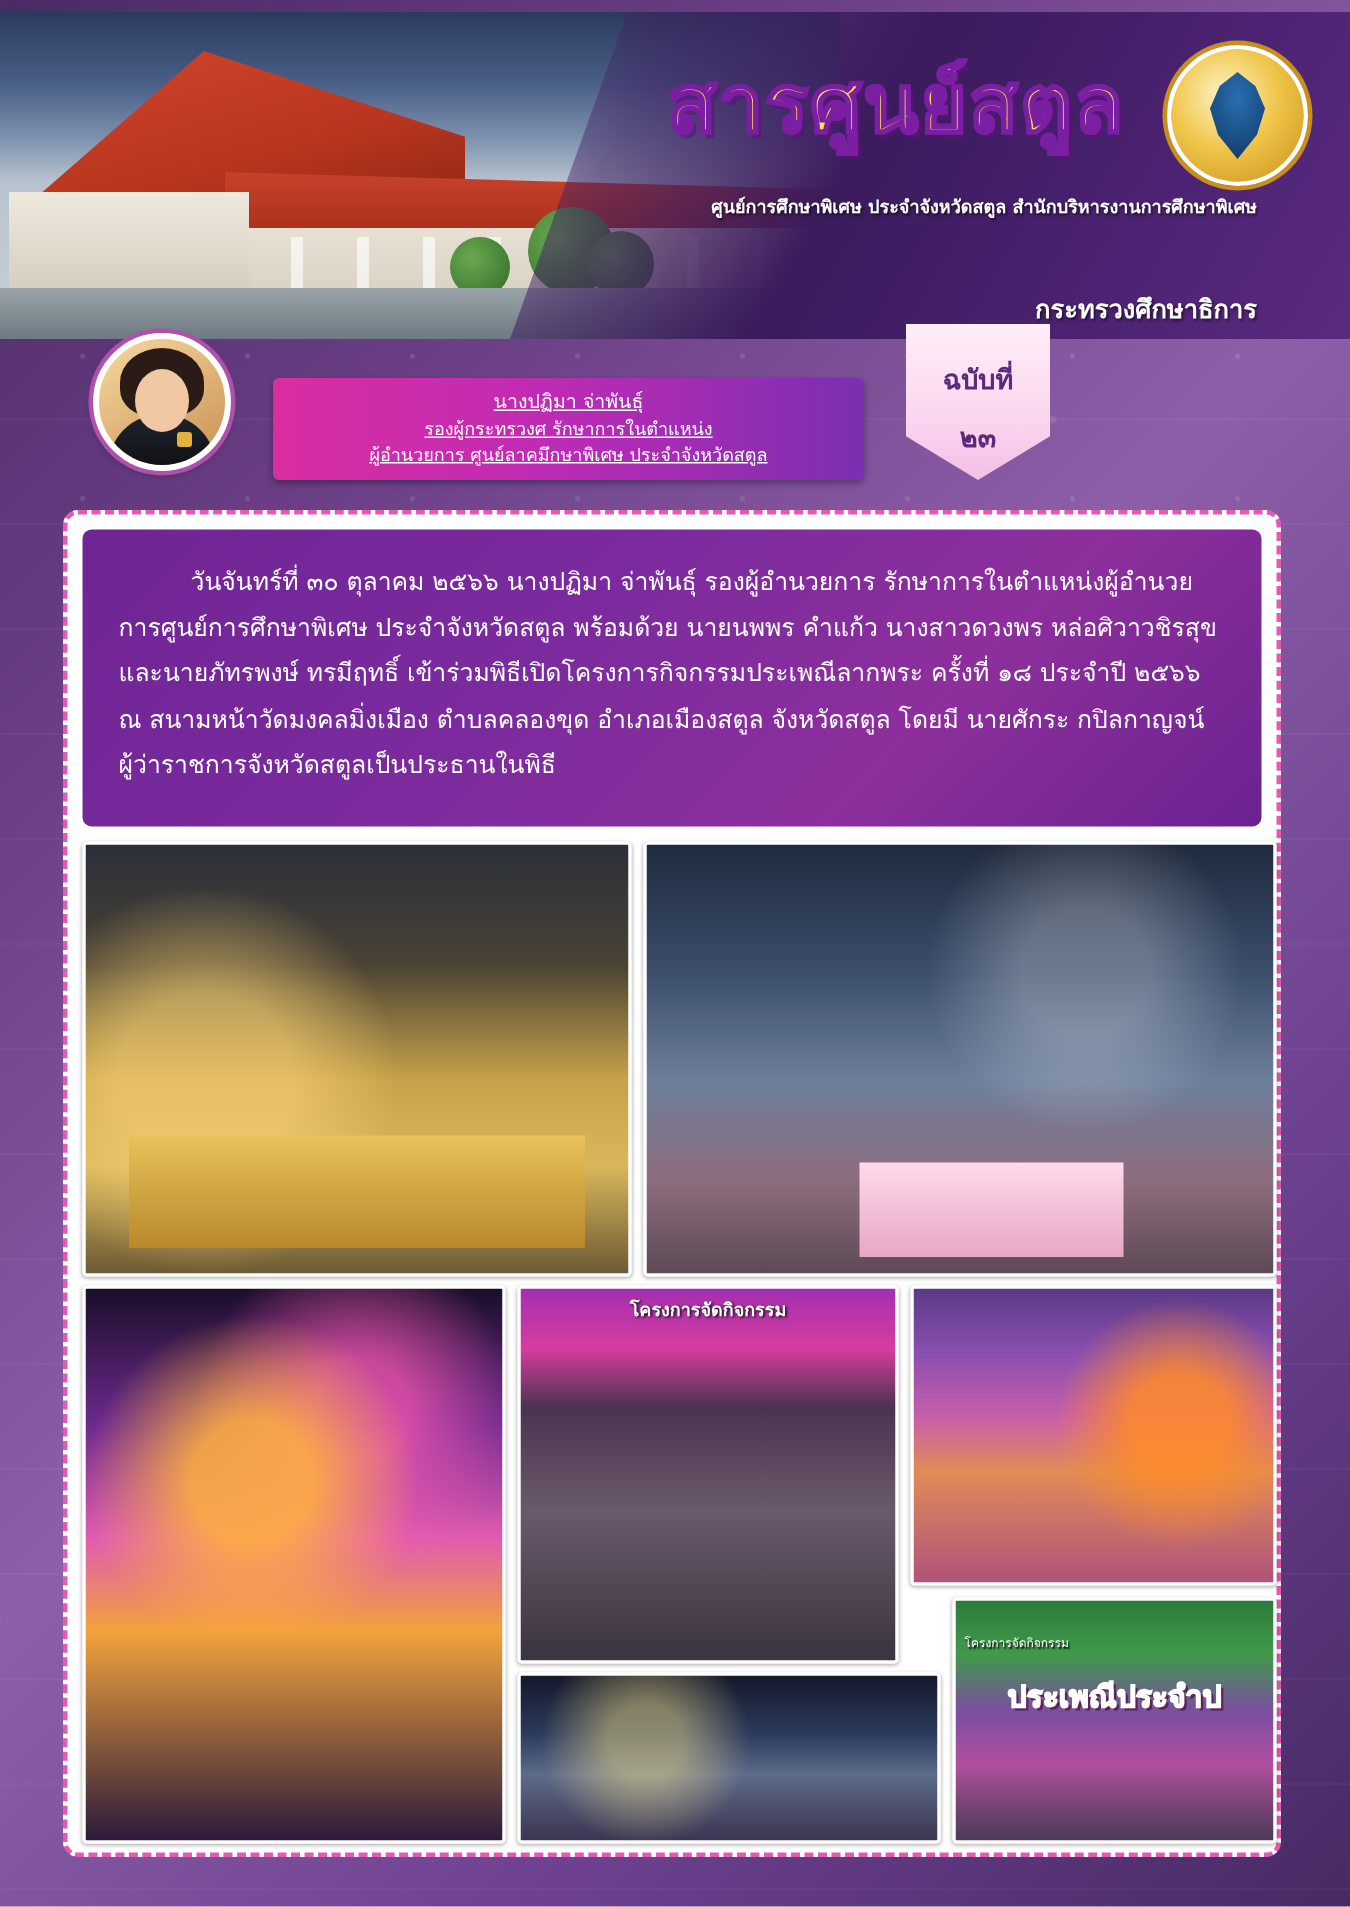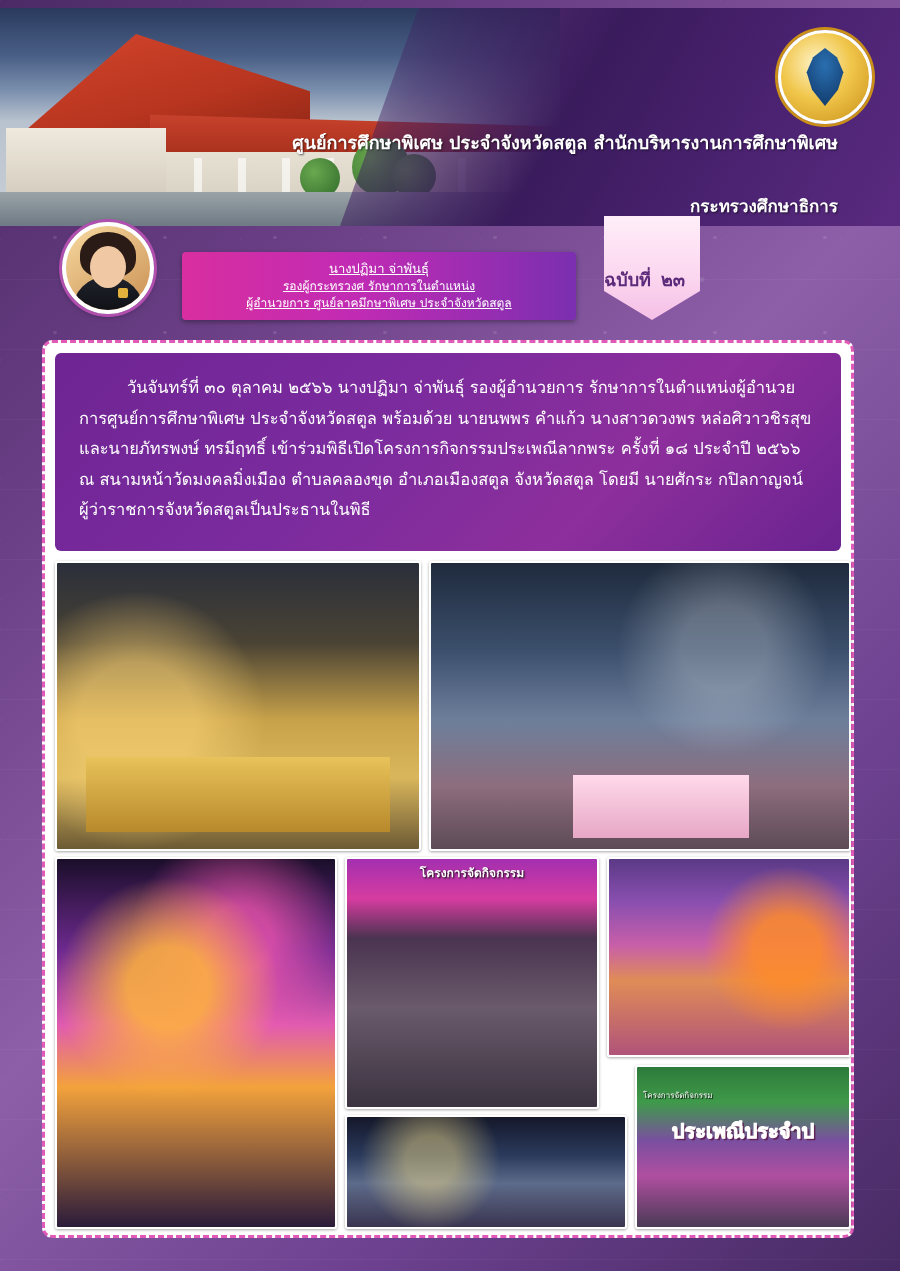--- a/index.html
+++ b/index.html
@@ -94,21 +94,21 @@
     color: #ffe44d;
     -webkit-text-stroke: 2px #7a1fa2;
     text-shadow: 3px 3px 0 rgba(90,20,120,.6);
     letter-spacing: 1px;
   }
   .sub1, .sub2, .sub3 {
     position: absolute; right: 60px;
     color: #ffffff; font-weight: bold;
     text-shadow: 1px 1px 2px rgba(0,0,0,.6);
   }
-  .sub1 { top: 120px; right: 62px; font-size: 18px; }
+  .sub1 { top: 120px; right: 62px; font-size: 12px; }
   .sub2 { top: 152px; right: 62px; font-size: 17px; }
   .sub3 { top: 184px; right: 62px; font-size: 17px; }
   .seal {
     position: absolute; right: 28px; top: 22px; width: 94px; height: 94px;
     border-radius: 50%;
     background: radial-gradient(circle at 40% 35%, #fff3c8 0%, #f0c64a 45%, #c98f18 100%);
     border: 3px solid #fff;
     box-shadow: 0 0 0 3px #c98f18;
     display: flex; align-items: center; justify-content: center;
     overflow: hidden;
@@ -155,21 +155,21 @@
     gap: 2px;
     box-shadow: 0 2px 5px rgba(0,0,0,.35);
   }
   .namebar div { color: #fff; font-size: 12px; line-height: 1.25; text-align: center; text-decoration: underline; }
   .namebar .nm { font-size: 13px; }
 
   .issue-tag {
     position: absolute; left: 604px; top: 216px; width: 96px; height: 104px;
     background: linear-gradient(180deg, #ffeef9 0%, #fbd6ef 60%, #f5bfe6 100%);
     clip-path: polygon(0% 0%, 100% 0%, 100% 72%, 50% 100%, 0% 72%);
-    display: flex; flex-direction: row; align-items: center;
+    display: flex; flex-direction: column; align-items: center;
     padding-top: 22px; gap: 10px;
     box-shadow: 0 2px 6px rgba(0,0,0,.3);
   }
   .issue-tag span { color: #5c2a7a; font-size: 18px; font-weight: bold; }
 
   
   .card {
     position: absolute; left: 42px; top: 340px; width: 812px; height: 898px;
     background: #ffffff;
     border: 3px dashed #e15ab8;
@@ -284,20 +284,21 @@
       <div class="roof-long"></div>
       <div class="bld-body"></div>
       <div class="bld-cols"></div>
       <div class="bld-left"></div>
       <div class="tree t1"></div>
       <div class="tree t2"></div>
       <div class="tree t3"></div>
       <div class="ground"></div>
     </div>
     <div class="header-title-panel"></div>
+    <div class="masthead">สารศูนย์สตูล</div>
     <div class="sub1">ศูนย์การศึกษาพิเศษ ประจำจังหวัดสตูล สำนักบริหารงานการศึกษาพิเศษ</div>
     <div class="sub3">กระทรวงศึกษาธิการ</div>
     <div class="seal">
       <div class="emblem"></div>
     </div>
   </div>
 
   <div class="portrait">
     <div class="uniform"></div>
     <div class="hair"></div>

